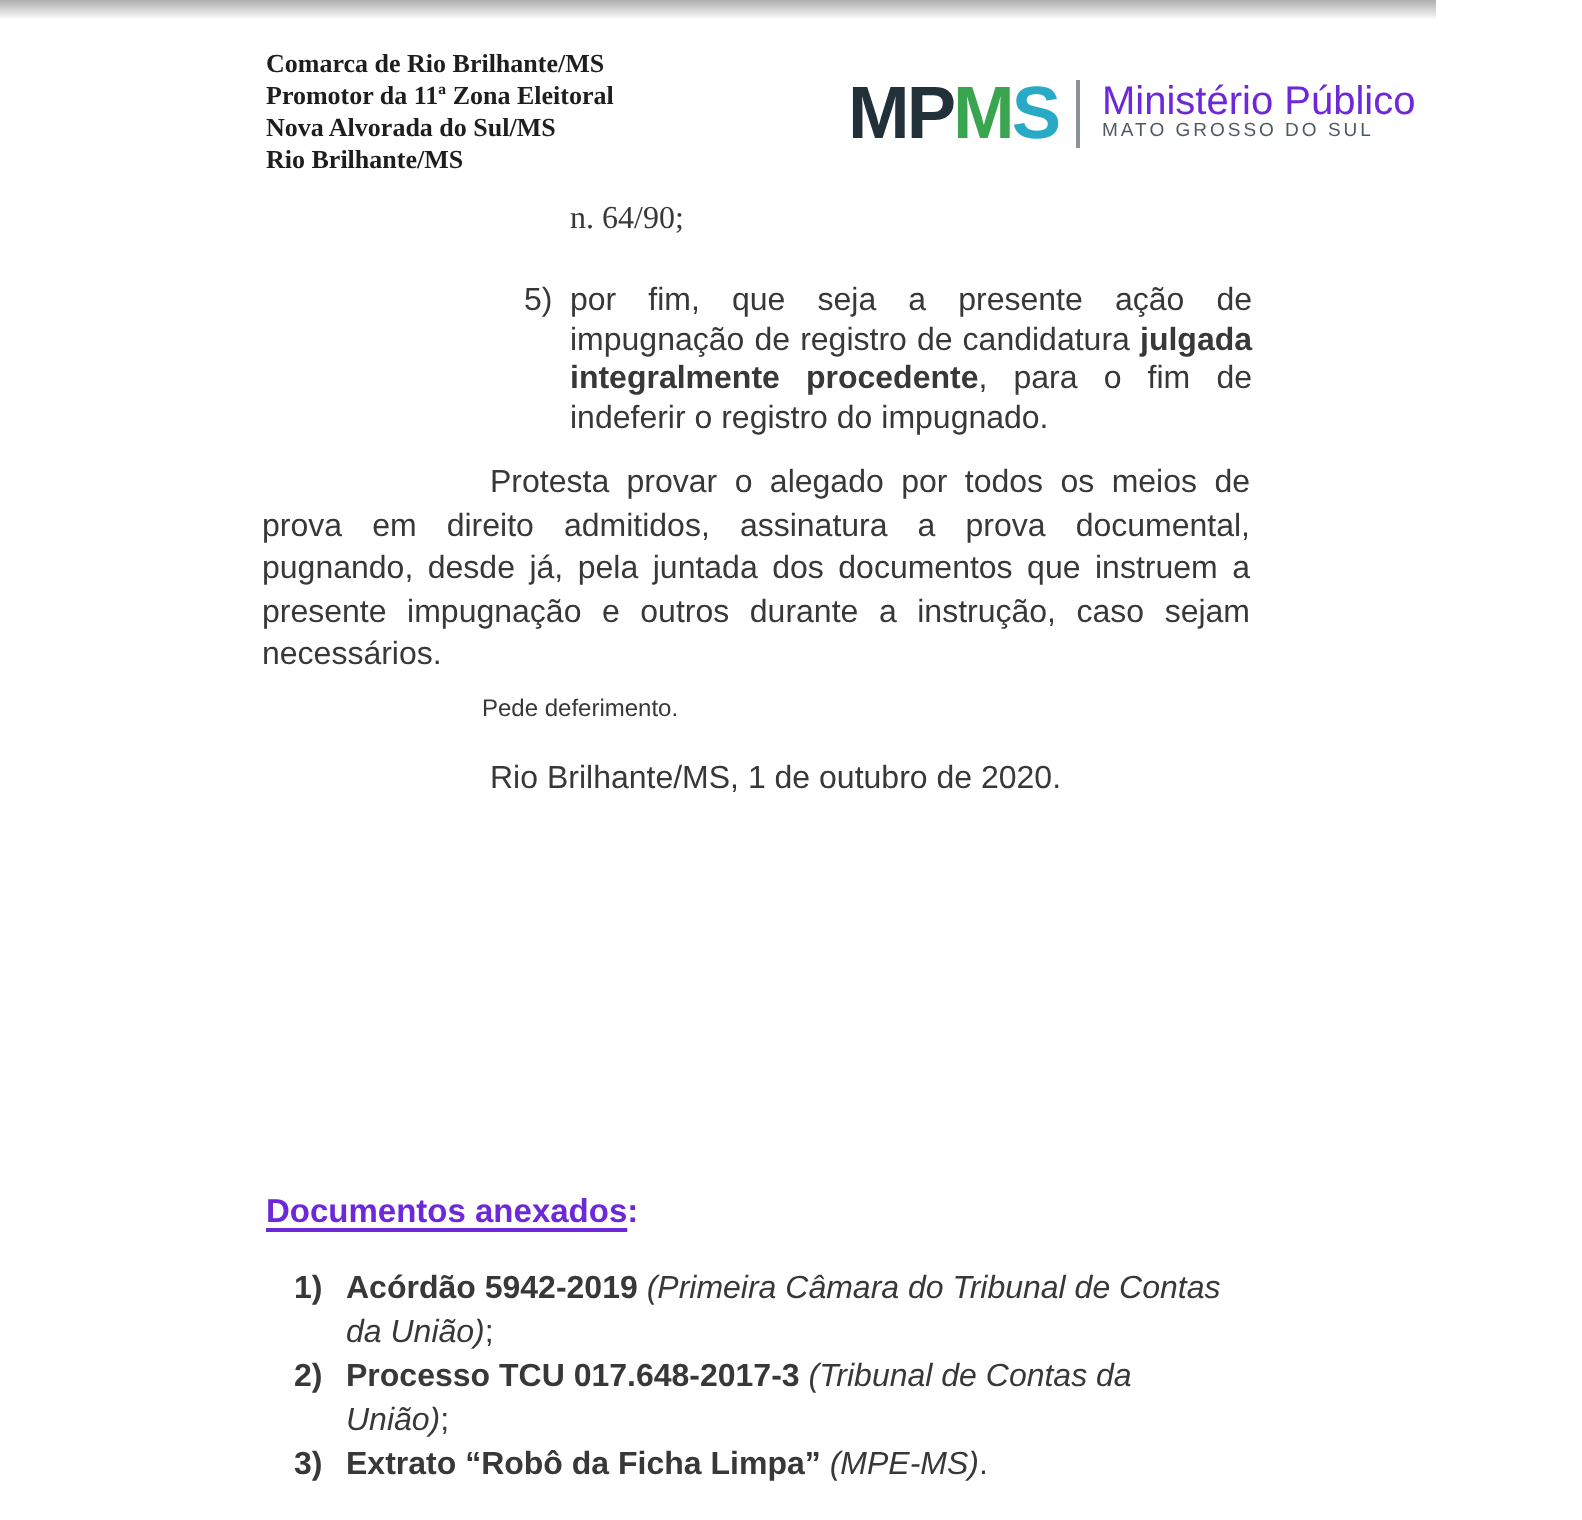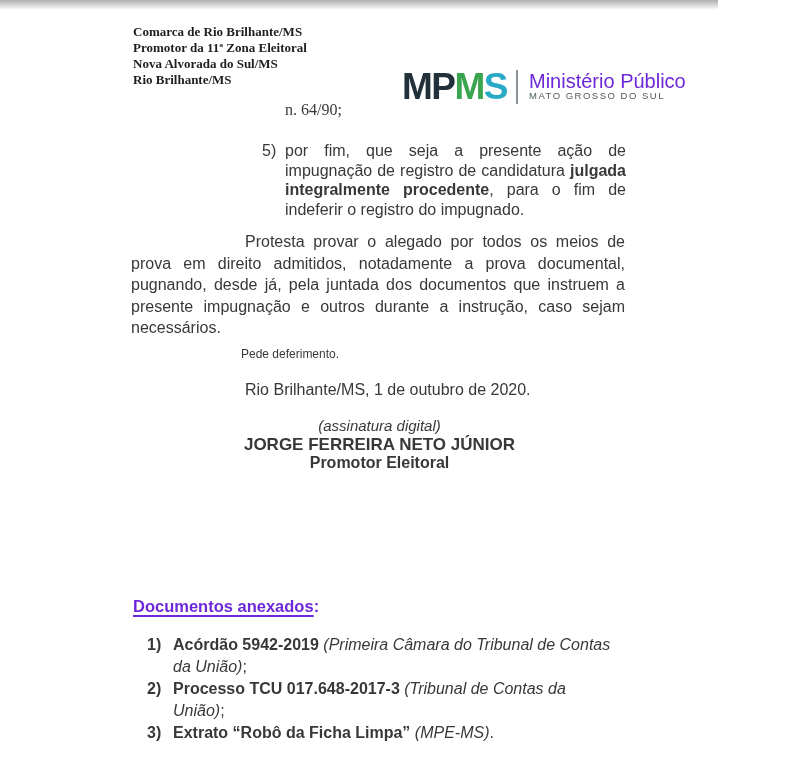--- a/index.html
+++ b/index.html
@@ -16,21 +16,21 @@
     position: absolute; top: 0; left: 0; right: 0; height: 10px;
     background: linear-gradient(#aeaeae, rgba(255,255,255,0));
   }
   
   .letterhead {
     position: absolute; left: 133px; top: 24px;
     font-family: "Liberation Serif", serif;
     font-weight: bold; font-size: 13px; line-height: 16px; color: #1e1e1e;
   }
   
-  .logo { position: absolute; left: 402px; top: 40px; display: flex; align-items: center; margin-top: 30px; }
+  .logo { position: absolute; left: 424px; top: 40px; display: flex; align-items: center; }
   .logo-word { font-size: 37px; font-weight: bold; letter-spacing: -1.5px; line-height: 34px; color: #22303a; white-space: nowrap; }
   .logo-word .m-green { color: #3aa54f; }
   .logo-word .s-teal  { color: #28a9c6; }
   .logo-sep { width: 2px; height: 34px; background: #8a9399; margin: 0 11px 0 9px; }
   .logo-org  { font-size: 20px; font-weight: normal; color: #6d28d9; line-height: 18px; white-space: nowrap; }
   .logo-sub  { font-size: 9.5px; letter-spacing: 1.5px; color: #4d5a61; line-height: 12px; white-space: nowrap; }
   
   .case-ref { position: absolute; left: 285px; top: 101px; font-size: 16px; font-family: Liberation Serif, serif; }
   .item5 { position: absolute; left: 262px; top: 141px; width: 364px; font-size: 16px; line-height: 19.5px; }
   .item5-num { position: absolute; left: 0; top: 0; }
@@ -77,30 +77,25 @@
     </div>
   </div>
 
   <div class="case-ref">n. 64/90;</div>
 
   <div class="item5">
     <span class="item5-num">5)</span>
     <div class="item5-text"><span>por fim, que seja a presente ação de impugnação de registro de candidatura</span> <b>julgada integralmente procedente</b><span>, para o fim de indeferir o registro do impugnado.</span></div>
   </div>
 
-  <div class="para">Protesta provar o alegado por todos os meios de prova em direito admitidos, notadamente a prova documental, pugnando, desde já, pela juntada dos documentos que instruem a presente impugnação e outros durante a instrução, caso sejam necessários.</div>
+  <div class="para">Protesta provar o alegado por todos os meios de prova em direito admitidos, assinatura a prova documental, pugnando, desde já, pela juntada dos documentos que instruem a presente impugnação e outros durante a instrução, caso sejam necessários.</div>
 
   <div class="pede">Pede deferimento.</div>
   <div class="dateline">Rio Brilhante/MS, 1 de outubro de 2020.</div>
 
-  <div class="sig">
-    <div class="sig-note">(assinatura digital)</div>
-    <div class="sig-name">JORGE FERREIRA NETO JÚNIOR</div>
-    <div class="sig-role">Promotor Eleitoral</div>
-  </div>
 
   <div class="attach-heading"><span class="u">Documentos anexados</span><span>:</span></div>
 
   <div class="attach-list">
     <div class="attach-item">
       <span class="num">1)</span><span class="ttl">Acórdão 5942-2019</span> <span class="dtl">(Primeira Câmara do Tribunal de Contas da União)</span><span>;</span>
     </div>
     <div class="attach-item">
       <span class="num">2)</span><span class="ttl">Processo TCU 017.648-2017-3</span> <span class="dtl">(Tribunal de Contas da União)</span><span>;</span>
     </div>

